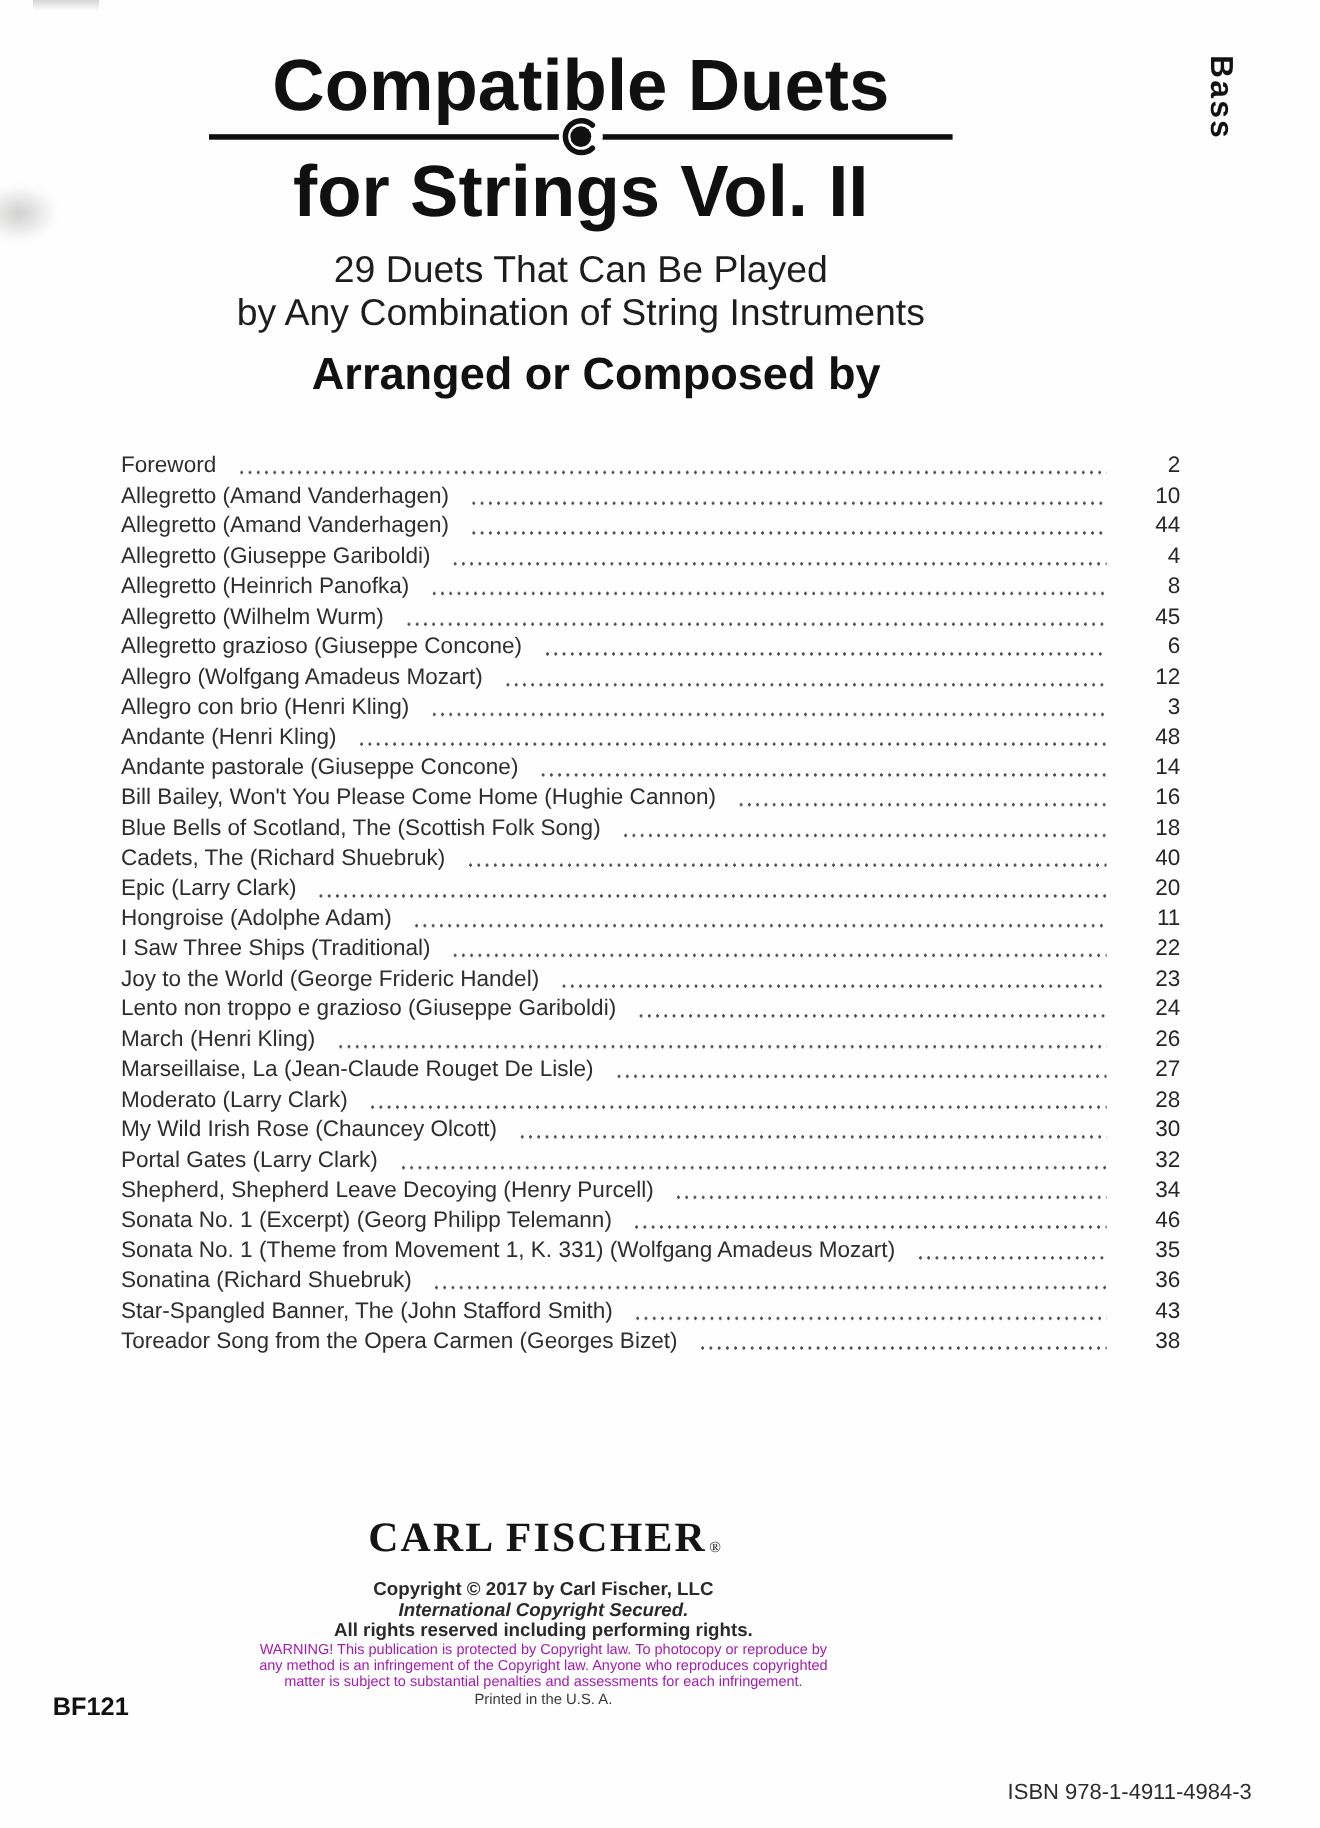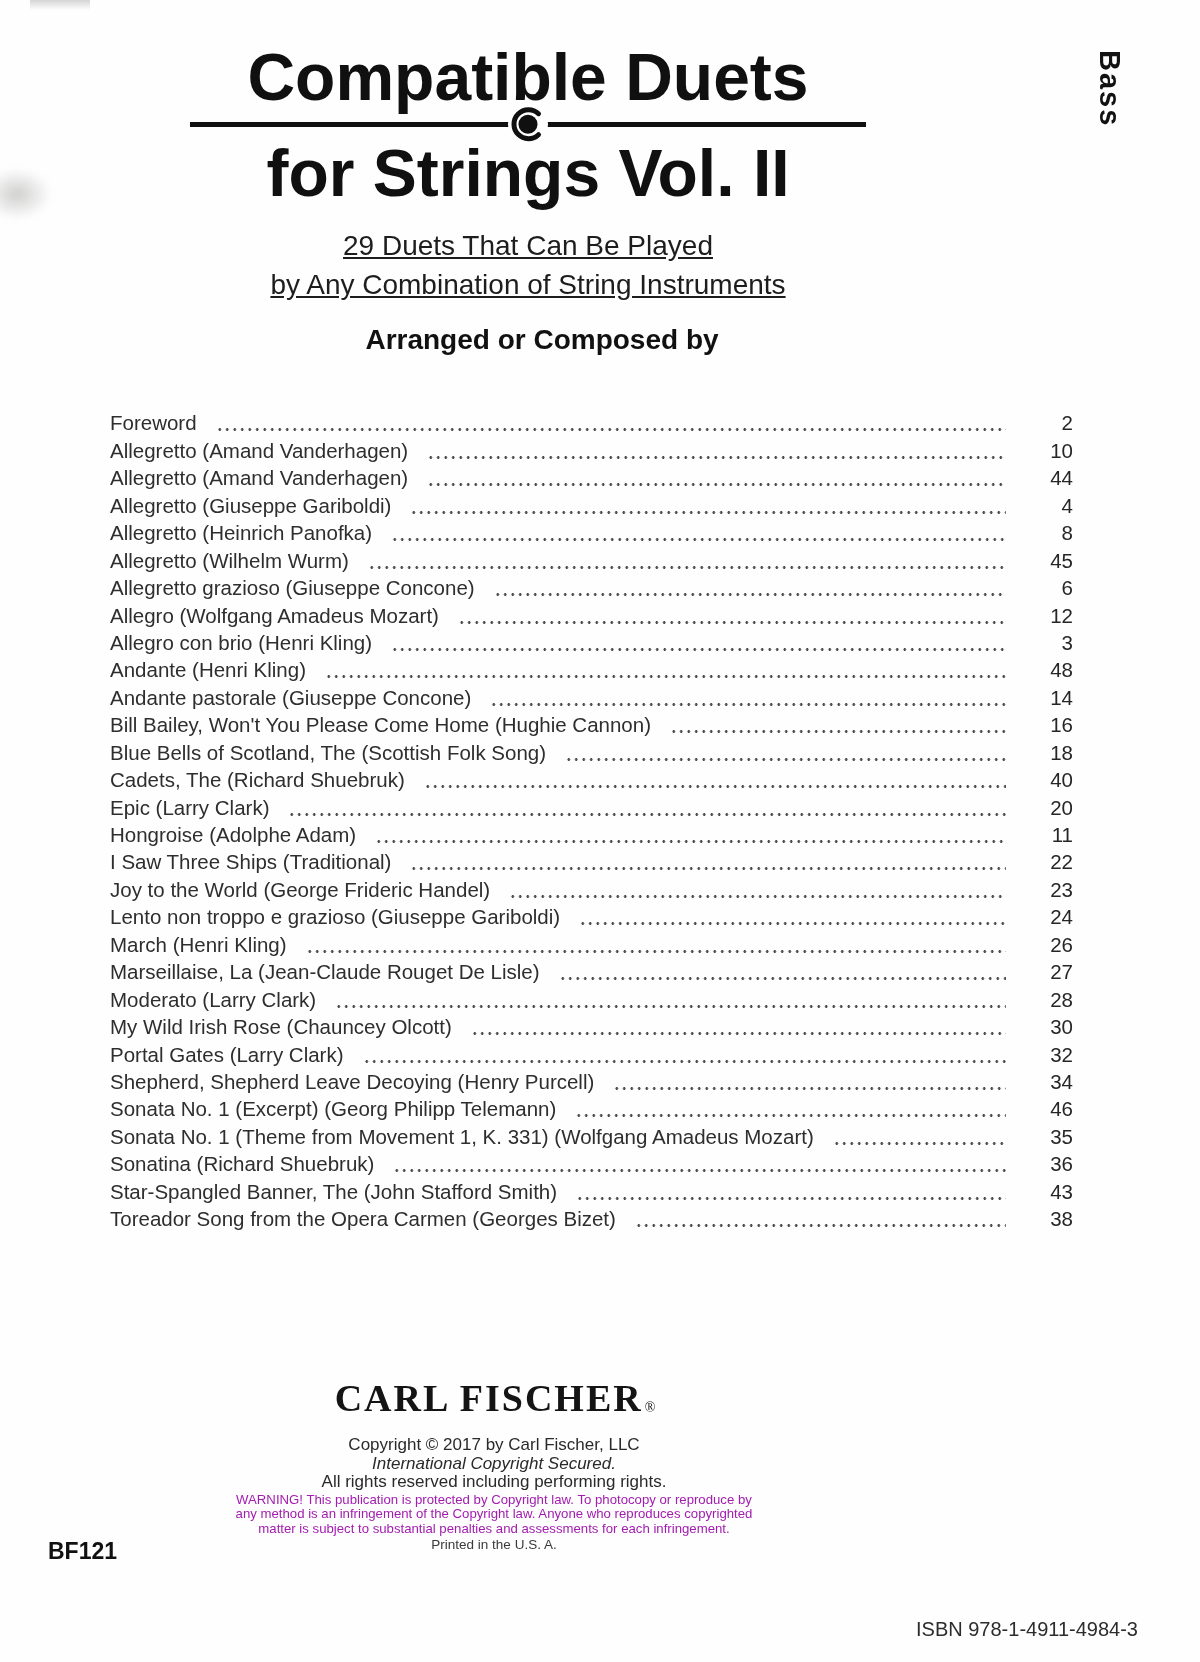--- a/index.html
+++ b/index.html
@@ -50,27 +50,26 @@
     width:676px;height:5px;background:#101010;
     margin:12px auto 13px auto;
   }
   .title-divider .c-logo{
     position:absolute;left:50%;top:50%;
     transform:translate(-50%,-52%);
     width:40px;height:40px;display:block;
     background:#fefefe;border-radius:50%;
   }
   .subtitle{
-    font-size:28px;line-height:39px;color:#1d1d1d;
+    font-size:34px;line-height:39px;color:#1d1d1d;
     font-stretch:condensed;font-weight:400;
     margin-top:20px;
-    text-decoration:underline;
   }
   .byline{
-    font-size:28px;line-height:40px;font-weight:bold;color:#111;
+    font-size:41px;line-height:40px;font-weight:bold;color:#111;
     font-stretch:condensed;
     margin-top:16px;
     margin-left:28px;
   }
 
   
   .toc{
     position:absolute;left:110px;top:408px;width:963px;
   }
   .toc-row{
@@ -98,21 +97,21 @@
   }
   .publisher{
     font-family:"Liberation Serif",serif;
     font-weight:bold;font-size:38px;letter-spacing:2px;color:#141414;
     line-height:40px;
   }
   .publisher .reg{
     font-size:14px;letter-spacing:0;vertical-align:baseline;
     position:relative;top:1px;left:2px;font-weight:normal;
   }
-  .copyright{margin-top:9px;font-size:17px;line-height:18.5px;color:#2a2a2a;}
+  .copyright{margin-top:9px;font-size:17px;line-height:18.5px;color:#2a2a2a;font-weight:bold;}
   .copyright .c-line2{font-style:italic;}
   .warning{font-size:13.2px;line-height:14.8px;color:#a21caf;margin-top:1px;}
   .printed{font-size:13.5px;line-height:16px;color:#3a3a3a;}
 
   .plate-number{
     position:absolute;left:48px;top:1538px;
     font-weight:bold;font-size:23px;color:#111;
   }
   .isbn{
     position:absolute;right:62px;top:1618px;

